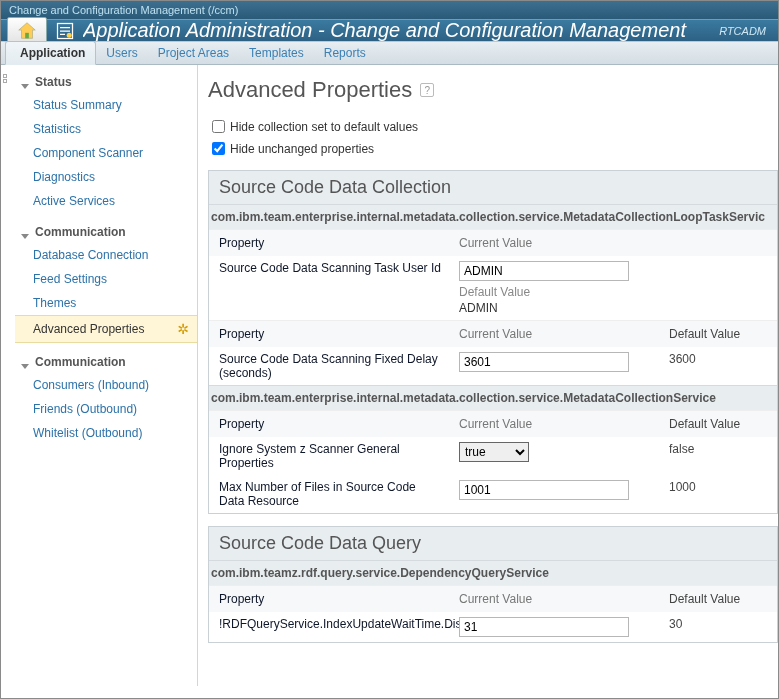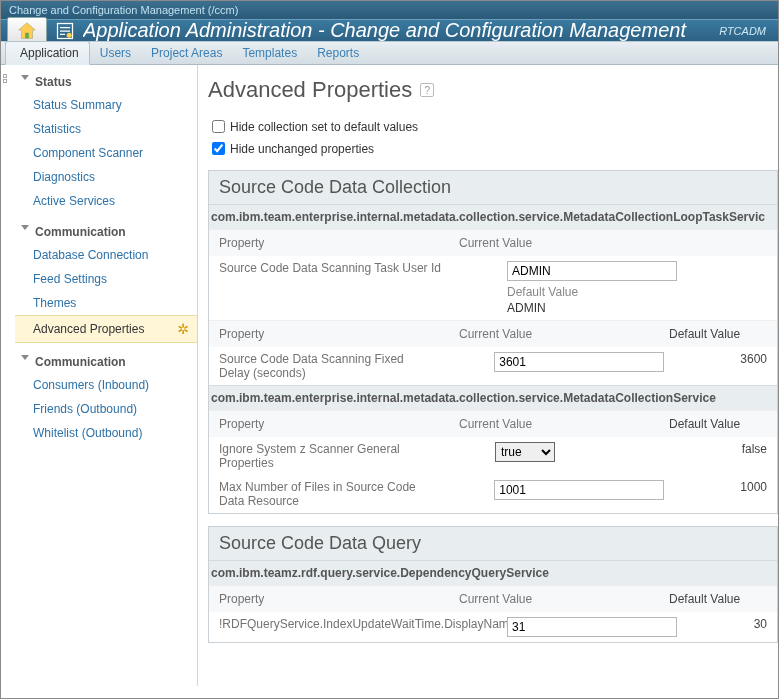--- a/index.html
+++ b/index.html
@@ -8,48 +8,48 @@
   .topbar { background:linear-gradient(#3d6f8f,#2a5a78); color:#bde0f0; font-size:11px; padding:3px 8px 2px; height:18px; }
   .titlebar { background:linear-gradient(#3b7aa0,#2c6184); color:#fff; height:22px; display:flex; align-items:center; padding:0 6px; border-top:1px solid #6aa0bd; }
   .home-icon { width:40px; height:28px; background:linear-gradient(#fefefe,#e2e2e2); border:1px solid #8aa; margin-right:6px; display:flex; align-items:center; justify-content:center; border-radius:2px; }
   .home-icon svg { width:22px; height:22px; }
   .app-icon { width:24px; height:24px; margin-right:6px; display:flex; align-items:center; justify-content:center; }
   .app-icon svg { width:20px; height:20px; }
   .titlebar h1 { margin:0; font-size:20px; font-weight:normal; flex:1; font-style:italic; color:#fff; white-space:nowrap; overflow:hidden; }
   .user-badge { color:#cfe8f5; font-size:11px; margin-right:6px; font-style:italic; }
   .menubar { background:linear-gradient(#e8eef2,#d3dde3); border-top:1px solid #b8cad3; border-bottom:1px solid #a9bac3; height:24px; display:flex; align-items:center; padding:0 4px; }
   .menubar a { color:#246; text-decoration:none; padding:4px 10px; font-size:12px; cursor:pointer; }
-  .menubar a.active { background:linear-gradient(#f0f5f8,#e3ecf1); border:1px solid #b4c4cd; border-bottom-color:#e3ecf1; border-radius:3px 3px 0 0; color:#333; font-weight:normal;padding-left:14px; }
+  .menubar a.active { background:linear-gradient(#f0f5f8,#e3ecf1); border:1px solid #b4c4cd; border-bottom-color:#e3ecf1; border-radius:3px 3px 0 0; color:#333; font-weight:bold;padding-left:14px; }
   .menubar a:not(.active) { color:#3a80b5; }
   .workspace { display:flex; height:calc(699px - 18px - 34px - 24px - 2px); }
   .sidebar { width:197px; border-right:1px solid #d0d6da; padding:6px 0; overflow:hidden; }
   .side-grip { width:8px; float:left; text-align:center; color:#888; padding-top:2px; }
   .side-grip div { width:4px; height:4px; margin:1px auto; border:1px solid #aaa; }
   .nav-section { margin-left:14px; margin-bottom:8px; }
-  .nav-header { display:flex; align-items:flex-start; color:#666; padding:4px 6px; cursor:pointer; }
+  .nav-header { display:flex; align-items:flex-end; color:#666; padding:4px 6px; cursor:pointer; }
   .nav-header .tw { width:0; height:0; border-left:4px solid transparent; border-right:4px solid transparent; border-top:5px solid #888; margin-right:6px; }
   .nav-header b { color:#555; font-size:12px; }
   .nav-item { padding:5px 6px 5px 18px; color:#2d72a8; cursor:pointer; }
   .nav-item.active { background:#fff6d8; color:#333; border-top:1px solid #e8dca0; border-bottom:1px solid #e8dca0; display:flex; justify-content:space-between; align-items:center; padding-right:8px; }
   .nav-item.active .ast { color:#d49a00; font-size:14px; }
   .content { flex:1; padding:10px 0 10px 10px; overflow:hidden; }
   .page-title { font-size:22px; color:#555; margin:2px 0 14px 0; font-weight:normal; display:flex; align-items:center; gap:8px; }
   .help-ic { width:14px; height:14px; border:1px solid #bbb; border-radius:2px; font-size:10px; color:#999; display:inline-flex; align-items:center; justify-content:center; }
   .chk-row { display:flex; align-items:center; margin:3px 0; }
   .chk-row input { margin-right:5px; }
   .card { border:1px solid #c9d1d6; margin-top:12px; }
   .card-header { background:#e8edf0; padding:6px 10px; font-size:18px; color:#555; }
   .svc-row { background:#e8edf0; padding:5px 2px; color:#555; font-weight:bold; border-top:1px solid #d4dade; white-space:nowrap; overflow:hidden; font-size:12px; }
   .col-head { display:flex; padding:6px 10px; color:#777; border-top:1px solid #eee; background:#f6f8f9; }
-  .prop-row { display:flex; padding:5px 10px; align-items:flex-start;gap:48px; }
-  .c-prop { width:240px; padding-right:16px; color:#737373; }
+  .prop-row { display:flex; padding:5px 10px; align-items:flex-start; }
+  .c-prop { width:240px; padding-right:16px; color:#0f172a; }
   .c-cur { width:210px;}
   .c-def { flex:1; color:#444; }
   .c-cur input[type=text] { width:170px; border:1px solid #b7b7b7; padding:2px 4px; font-size:12px; background:#fff; }
-  .c-cur select { width:60px; border:1px solid #666; font-size:12px; padding:1px; }
+  .c-cur select { width:70px; border:1px solid #666; font-size:12px; padding:1px; }
   .sublabel { color:#888; margin:4px 0 2px; }
 </style>
 </head>
 <body>
 
 <div class="topbar">
   <span>Change and Configuration Management (/ccm)</span>
 </div>
 
 <div class="titlebar">

